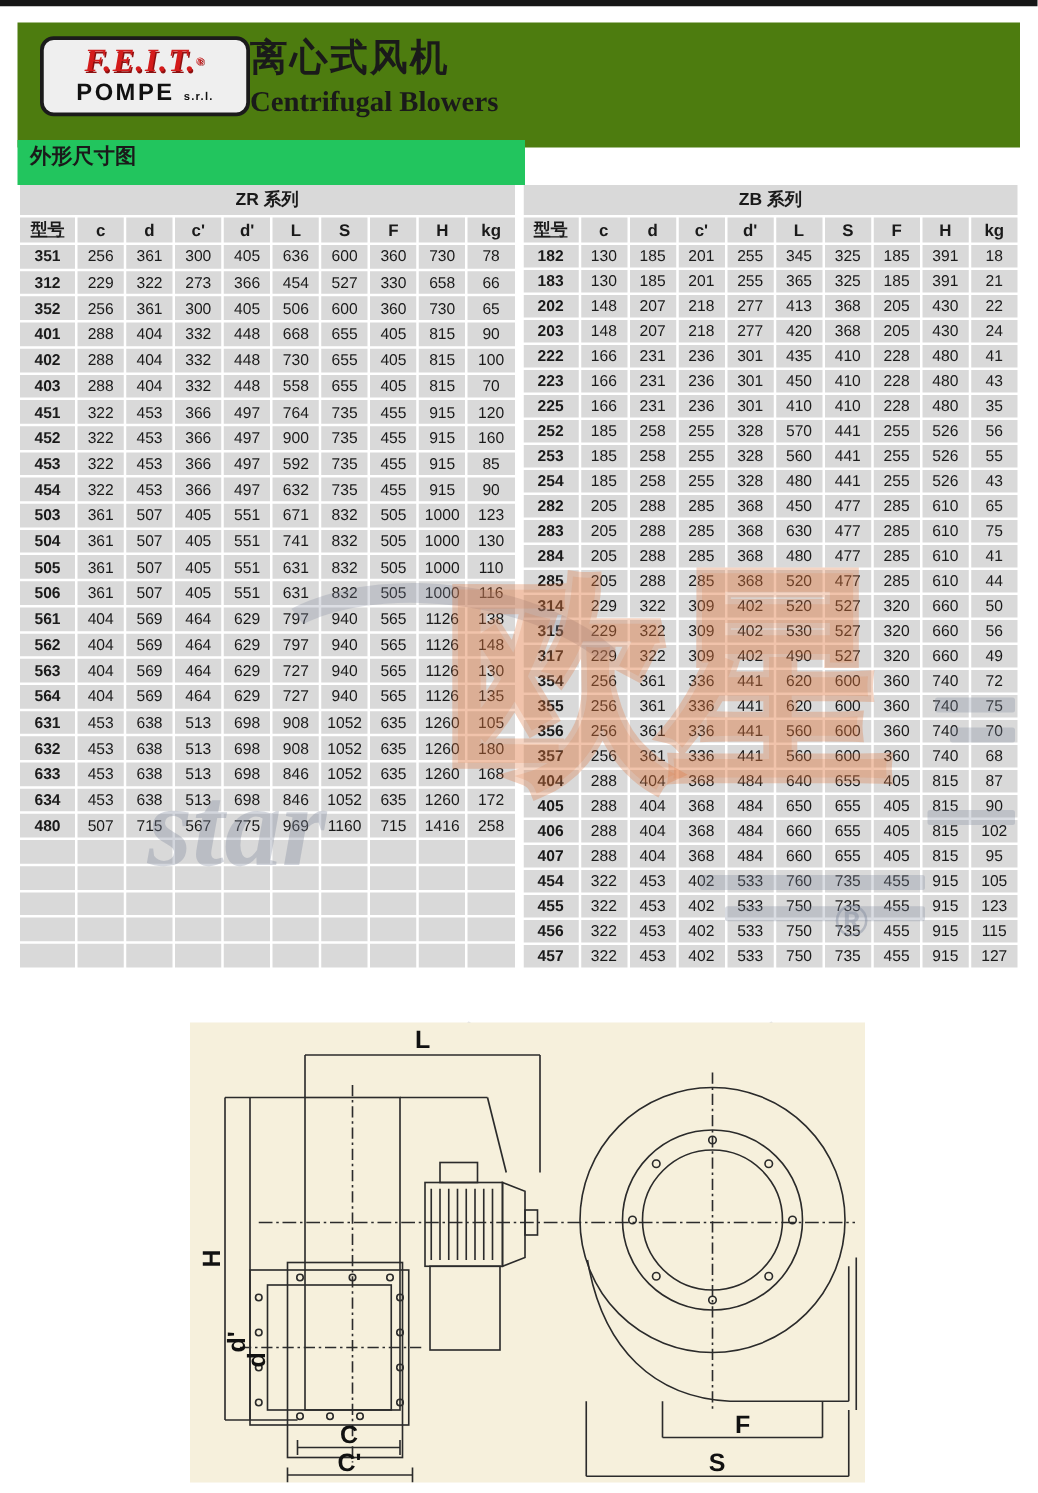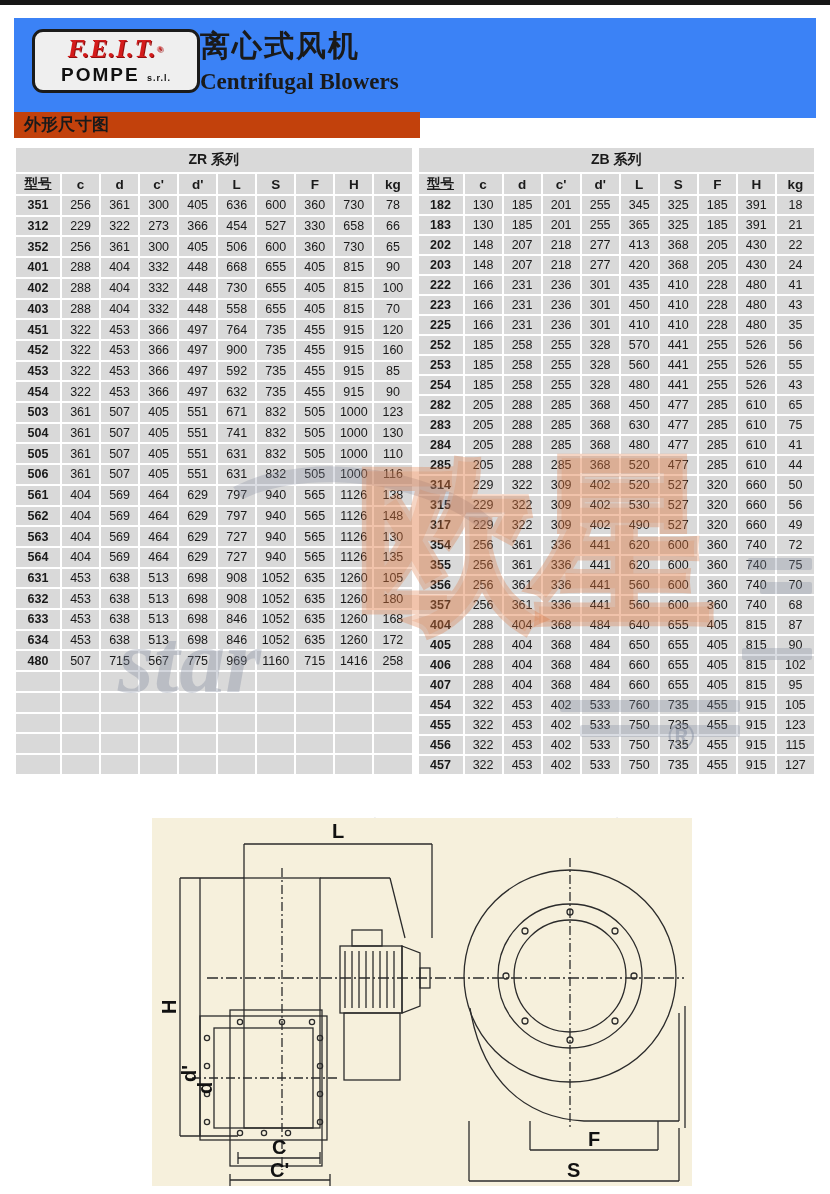--- a/index.html
+++ b/index.html
@@ -3,35 +3,35 @@
 <meta charset="utf-8">
 <style>
   html,body{margin:0;padding:0;}
   body{
     width:830px;height:1194px;position:relative;background:#ffffff;
     font-family:"Liberation Sans",sans-serif;color:#1a1a1a;overflow:hidden;
   }
   .topbar{position:absolute;top:0;left:0;width:830px;height:5px;background:#161616;}
 
   
-  .header{position:absolute;top:18px;left:14px;width:802px;height:100px;background:#3b82f6;}
+  .header{position:absolute;top:18px;left:14px;width:802px;height:100px;background:#4d7c0f;}
   .logo{position:absolute;top:11px;left:18px;width:168px;height:64px;background:#efefef;
         border:3px solid #1b1b1b;border-radius:11px;box-sizing:border-box;text-align:center;}
   .logo-feit{font-family:"Liberation Serif",serif;font-weight:bold;font-style:italic;
              color:#d41b1b;font-size:26px;line-height:30px;letter-spacing:1px;margin-top:2px;
              text-shadow:1px 1px 0 #8d0f0f;}
   .logo-reg{font-size:9px;vertical-align:top;color:#d41b1b;}
   .logo-pompe{font-weight:bold;font-size:19px;letter-spacing:2px;color:#111;line-height:22px;}
   .logo-srl{font-size:9px;letter-spacing:1px;font-weight:bold;}
   .titles{position:absolute;top:0;left:186px;width:440px;height:88px;text-align:left;}
   .title-cn{font-size:30px;font-weight:bold;margin-top:8px;letter-spacing:2px;}
   .title-en{font-family:"Liberation Serif",serif;font-size:23px;font-weight:bold;margin-top:2px;}
 
   
-  .section-bar{position:absolute;top:112px;left:14px;width:406px;height:26px;background:#c2410c;
+  .section-bar{position:absolute;top:112px;left:14px;width:406px;height:36px;background:#22c55e;
                font-size:17px;font-weight:bold;line-height:26px;padding-left:10px;box-sizing:border-box;}
 
   
   .tables-wrap{position:absolute;top:146px;left:14px;width:802px;display:flex;gap:3px;}
   table.dim{border-collapse:separate;border-spacing:2px;width:400px;table-layout:fixed;}
   table.dim th,table.dim td{background:#d9d9d9;text-align:center;padding:0;overflow:hidden;}
   table.dim th.series{height:24px;font-size:14px;font-weight:bold;}
   table.dim th.colh{height:20px;font-size:13.5px;font-weight:bold;}
   table.dim th.model-h{text-decoration:underline;}
   table.dim td{height:18px;font-size:12.5px;line-height:18px;}

